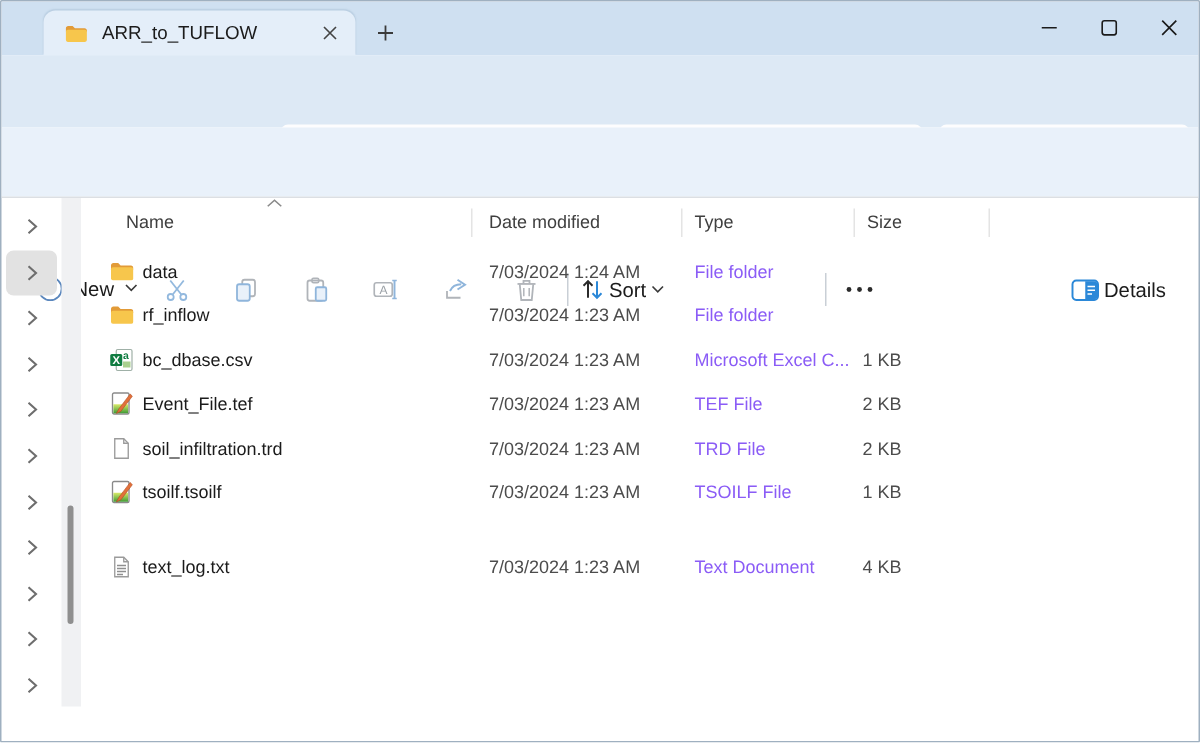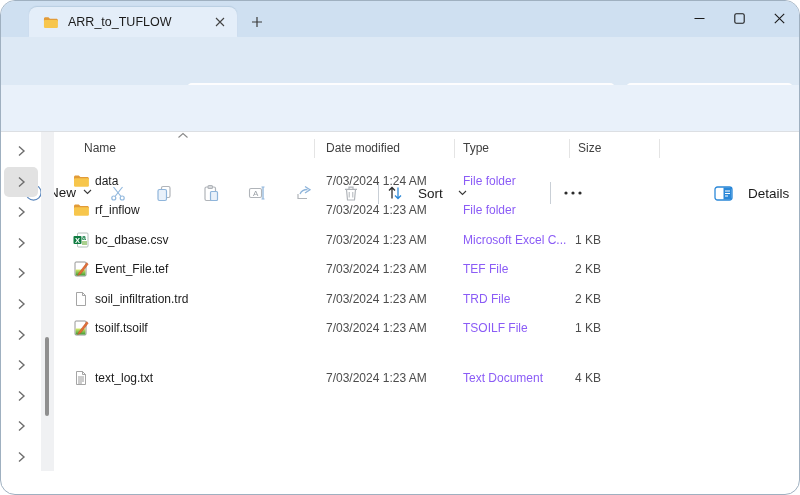--- a/index.html
+++ b/index.html
@@ -1,19 +1,19 @@
 <!DOCTYPE html>
 <html><head>
 <meta charset="utf-8">
 <style>
   html,body{margin:0;padding:0;background:#ffffff;}
   *{box-sizing:border-box;}
   .window{
     position:relative;width:800px;height:495px;overflow:hidden;
-    border-radius:15px;border:1px solid #9fb0c0;
+    border-radius:1px;border:1px solid #9fb0c0;
     font-family:"Liberation Sans","DejaVu Sans",sans-serif;
     -webkit-font-smoothing:antialiased;
     background:#ffffff;
   }
   
   .titlebar{position:absolute;left:0;top:0;width:100%;height:36px;background:#cfe0f1;}
   .tab{position:absolute;left:28px;top:6px;width:208px;height:30px;background:#e4eef9;
        border-radius:8px 8px 0 0;display:flex;align-items:center;padding:0 8px 0 14px;
        box-shadow:0 -1px 1px rgba(120,150,180,.25);}
   .tab-label{font-size:12.5px;color:#1b1b1b;margin-left:10px;flex:1;white-space:nowrap;overflow:hidden;}
@@ -33,21 +33,21 @@
        border-radius:5px;display:flex;align-items:center;}
   .searchbox input{border:none;outline:none;background:transparent;width:100%;height:100%;
        font-family:inherit;font-size:13px;color:#1b1b1b;padding:0 10px;}
   .searchbox input::placeholder{color:#5f6368;opacity:1;}
   
   .toolbar{position:absolute;left:0;top:84px;width:100%;height:46px;background:#e9f1fa;}
   .tb-new{position:absolute;left:24px;top:95px;height:24px;display:flex;align-items:center;gap:7px;}
   .tb-label{font-size:13.5px;color:#1b1b1b;}
   .tb-icon-btn{position:absolute;top:95px;width:26px;height:26px;display:flex;align-items:center;justify-content:center;}
   .tb-divider{position:absolute;top:97px;width:1px;height:22px;background:#c9cfd6;}
-  .tb-group{position:absolute;top:95px;height:26px;display:flex;align-items:center;gap:15px;}
+  .tb-group{position:absolute;top:95px;height:26px;display:flex;align-items:center;gap:3px;}
   
   .content-divider{position:absolute;left:0;top:130px;width:100%;height:1px;background:#dcdfe3;}
   .sidebar-tree{position:absolute;left:0;top:131px;width:40px;height:339px;}
   .side-chev{position:absolute;left:3px;width:34px;height:30px;border-radius:5px;
        display:flex;align-items:center;justify-content:center;}
   .side-chev.hl{background:#e2e2e2;}
   .side-scroll-track{position:absolute;left:40px;top:131px;width:13px;height:339px;background:#f0f1f3;}
   .side-scroll-thumb{position:absolute;left:4px;top:205px;width:4px;height:79px;background:#8f8f8f;border-radius:2px;}
   
   .list-header{position:absolute;left:60px;top:136px;right:0;height:25px;}

